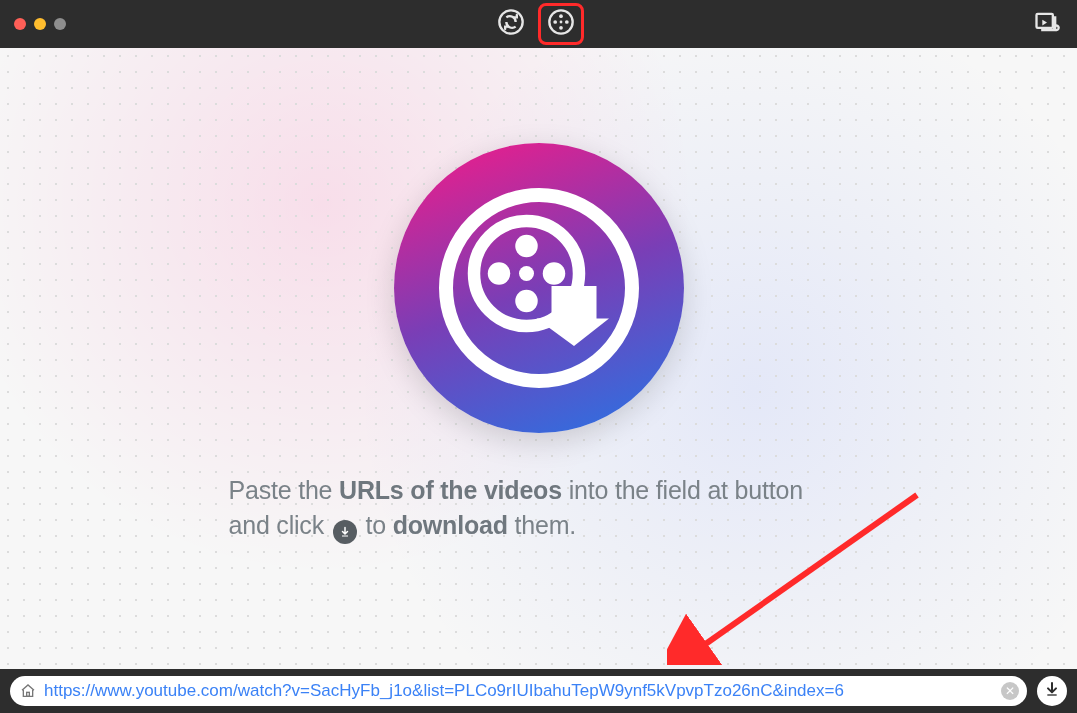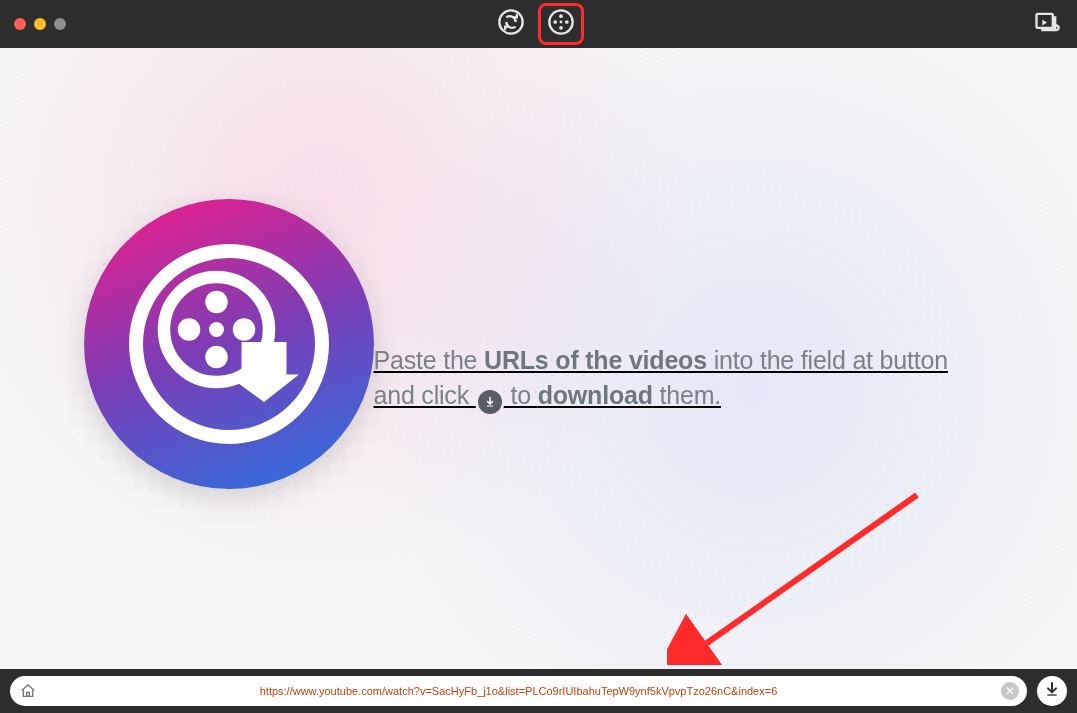--- a/index.html
+++ b/index.html
@@ -55,34 +55,34 @@
     right: 16px;
     color: #e6e6e6;
   }
   .right-icon svg { width: 28px; height: 28px; }
 
   
   .main {
     flex: 1 1 auto;
     position: relative;
     display: flex;
+    flex-direction: column;
     align-items: center;
     justify-content: center;
     background:
       radial-gradient(circle at 30% 30%, rgba(255,0,120,0.08), transparent 45%),
       radial-gradient(circle at 70% 60%, rgba(60,100,255,0.07), transparent 50%),
       #f5f5f5;
     background-image:
       radial-gradient(#dcdcdc 1px, transparent 1px),
       radial-gradient(circle at 30% 25%, rgba(255,0,120,0.10), transparent 42%),
       radial-gradient(circle at 70% 55%, rgba(60,100,255,0.10), transparent 48%);
     background-size: 16px 16px, auto, auto;
     background-position: 0 0, center, center;
     background-color: #f7f7f7;
-    text-decoration: underline;
   }
 
   .hero {
     width: 290px; height: 290px;
     border-radius: 50%;
     background: linear-gradient(160deg, #e91e8c 5%, #7a3eb6 50%, #2f6fe0 95%);
     display: flex; align-items: center; justify-content: center;
     box-shadow: 0 8px 30px rgba(0,0,0,0.15);
     margin-top: -30px;
   }
@@ -136,24 +136,23 @@
     align-items: center;
     padding: 0 8px 0 10px;
     gap: 8px;
     overflow: hidden;
   }
   .url-field .home-ic svg { width: 16px; height: 16px; color: #777; display:block; }
   .url-field input {
     flex: 1 1 auto;
     border: none;
     outline: none;
-    font-size: 11px;
-    color: #c2410c;
+    font-size: 17px;
+    color: #3b82f6;
     background: transparent;
-    text-align: center;
   }
   .url-field .clear-ic {
     width: 18px; height: 18px; border-radius: 50%;
     background: #c7c7c7;
     color: #fff;
     display: flex; align-items: center; justify-content: center;
     font-size: 12px; line-height: 1;
     cursor: pointer;
   }
   .download-btn {

